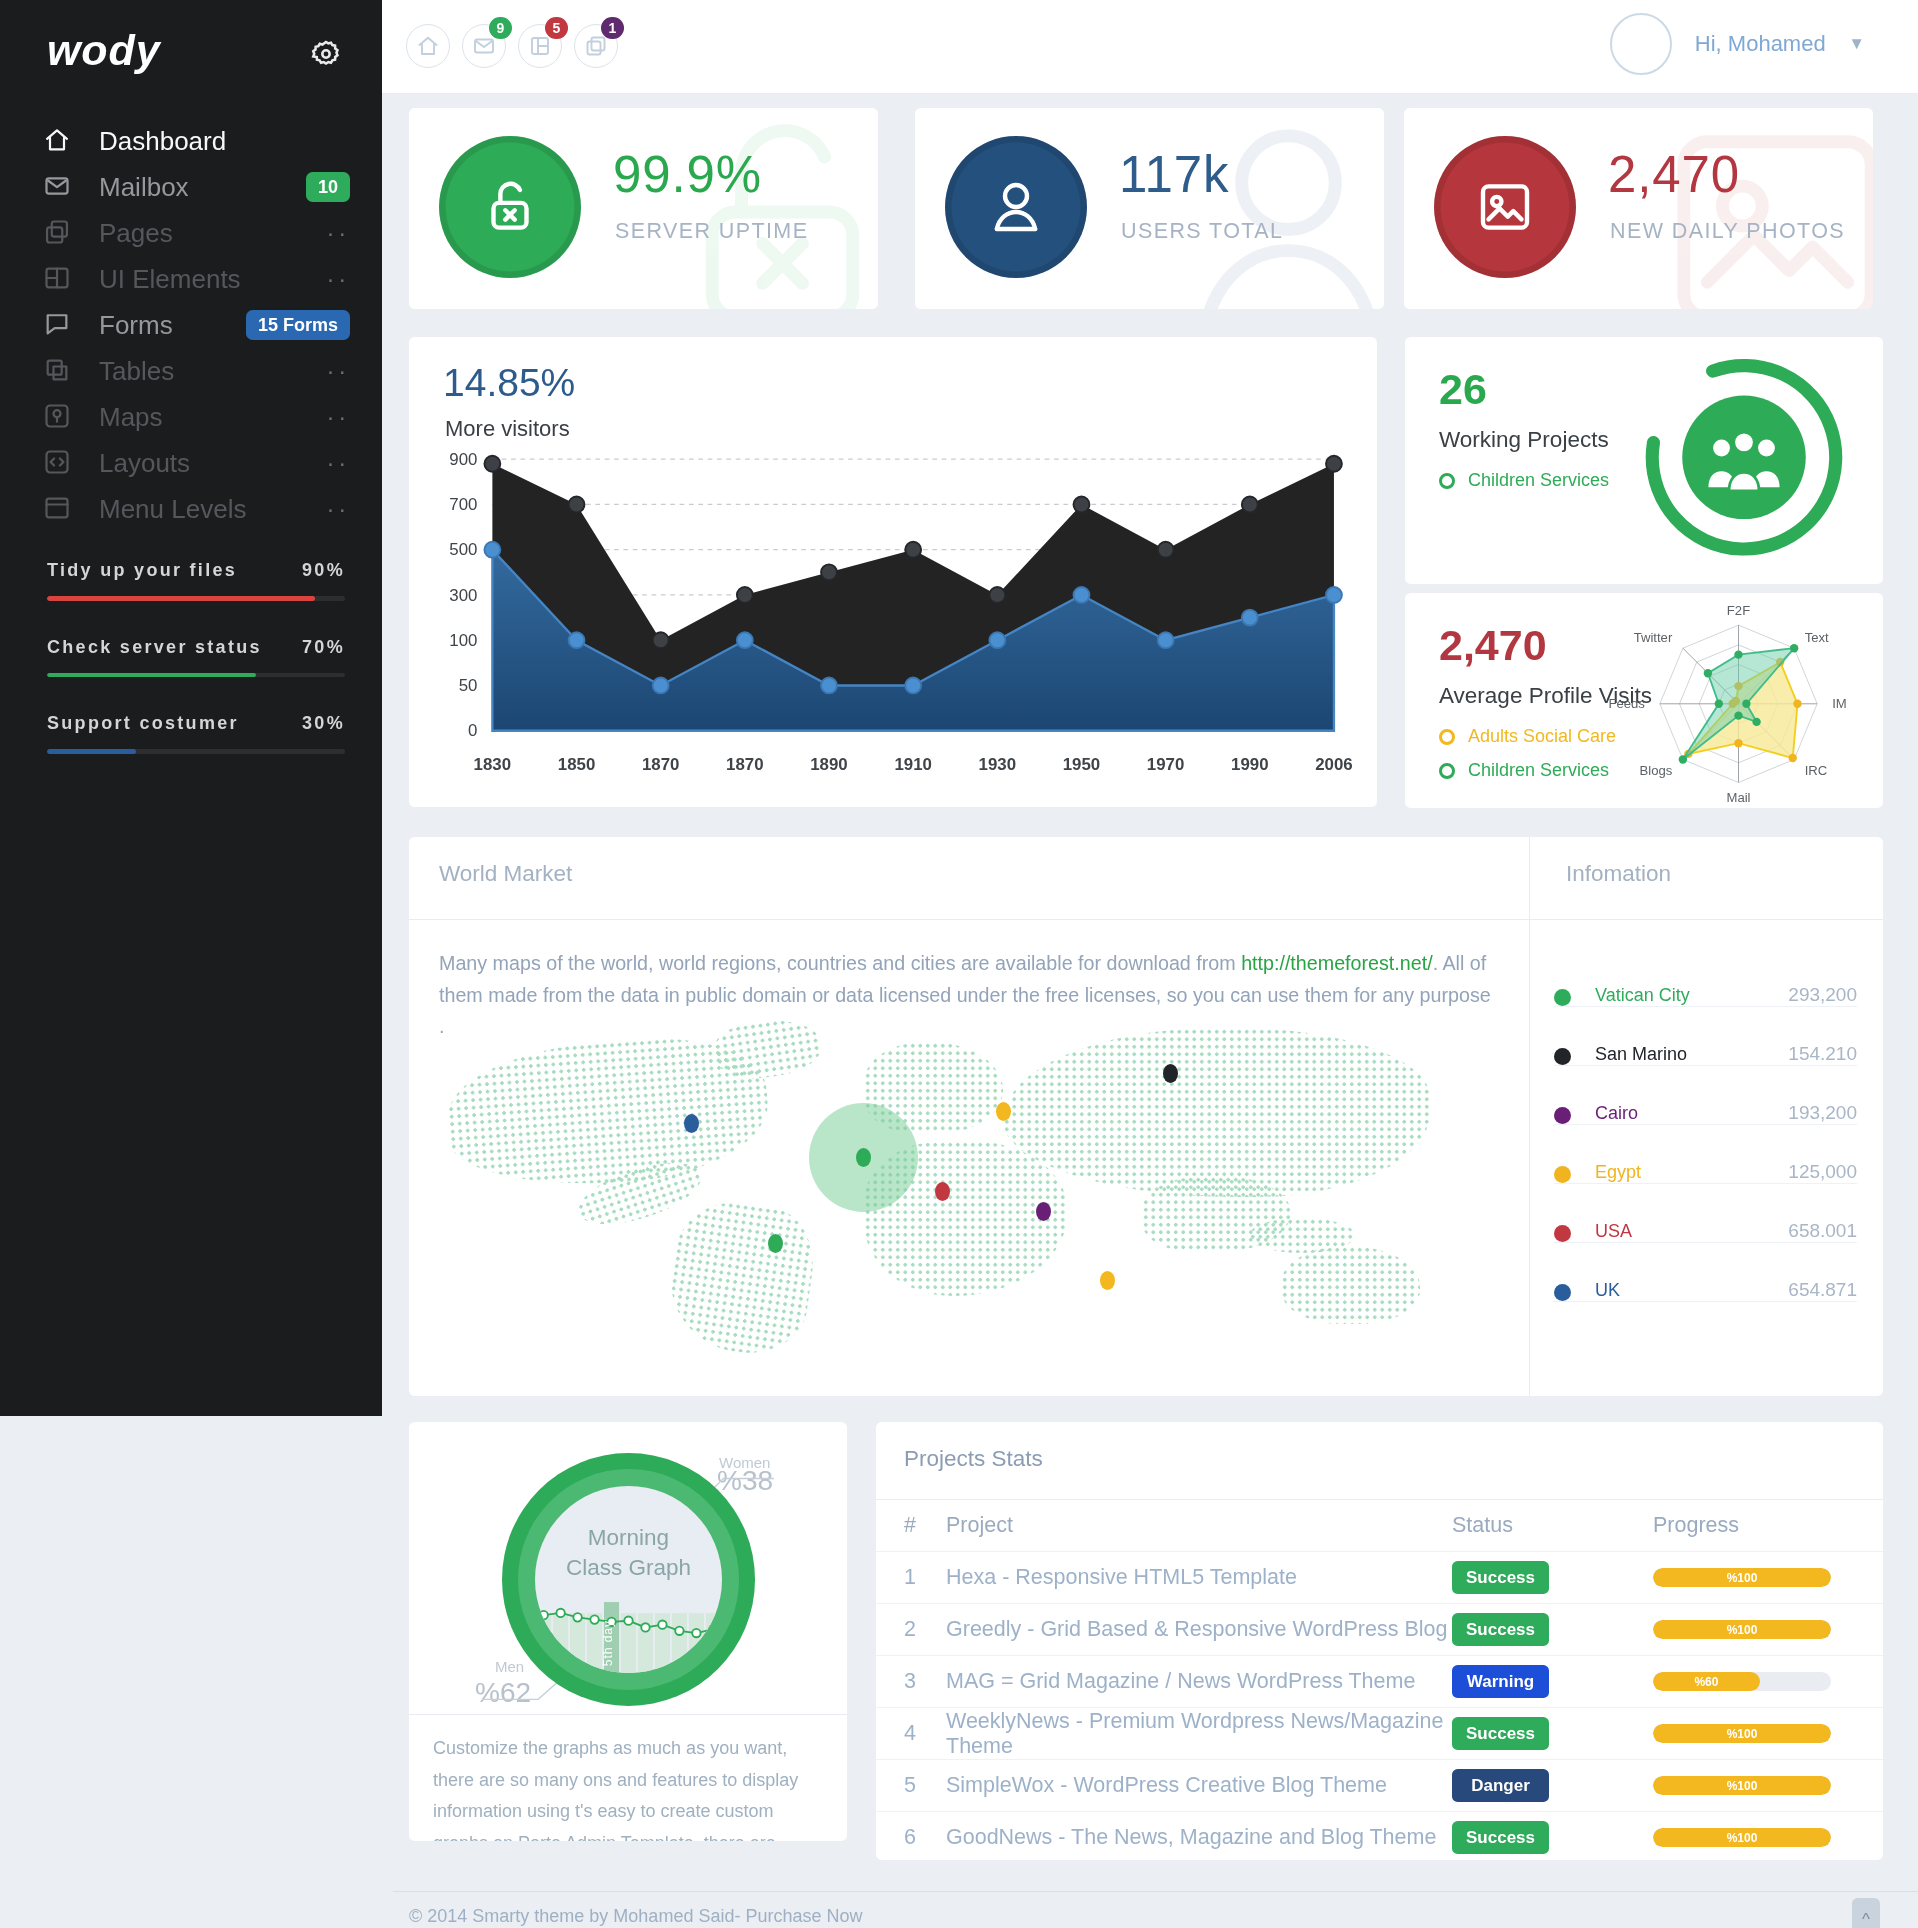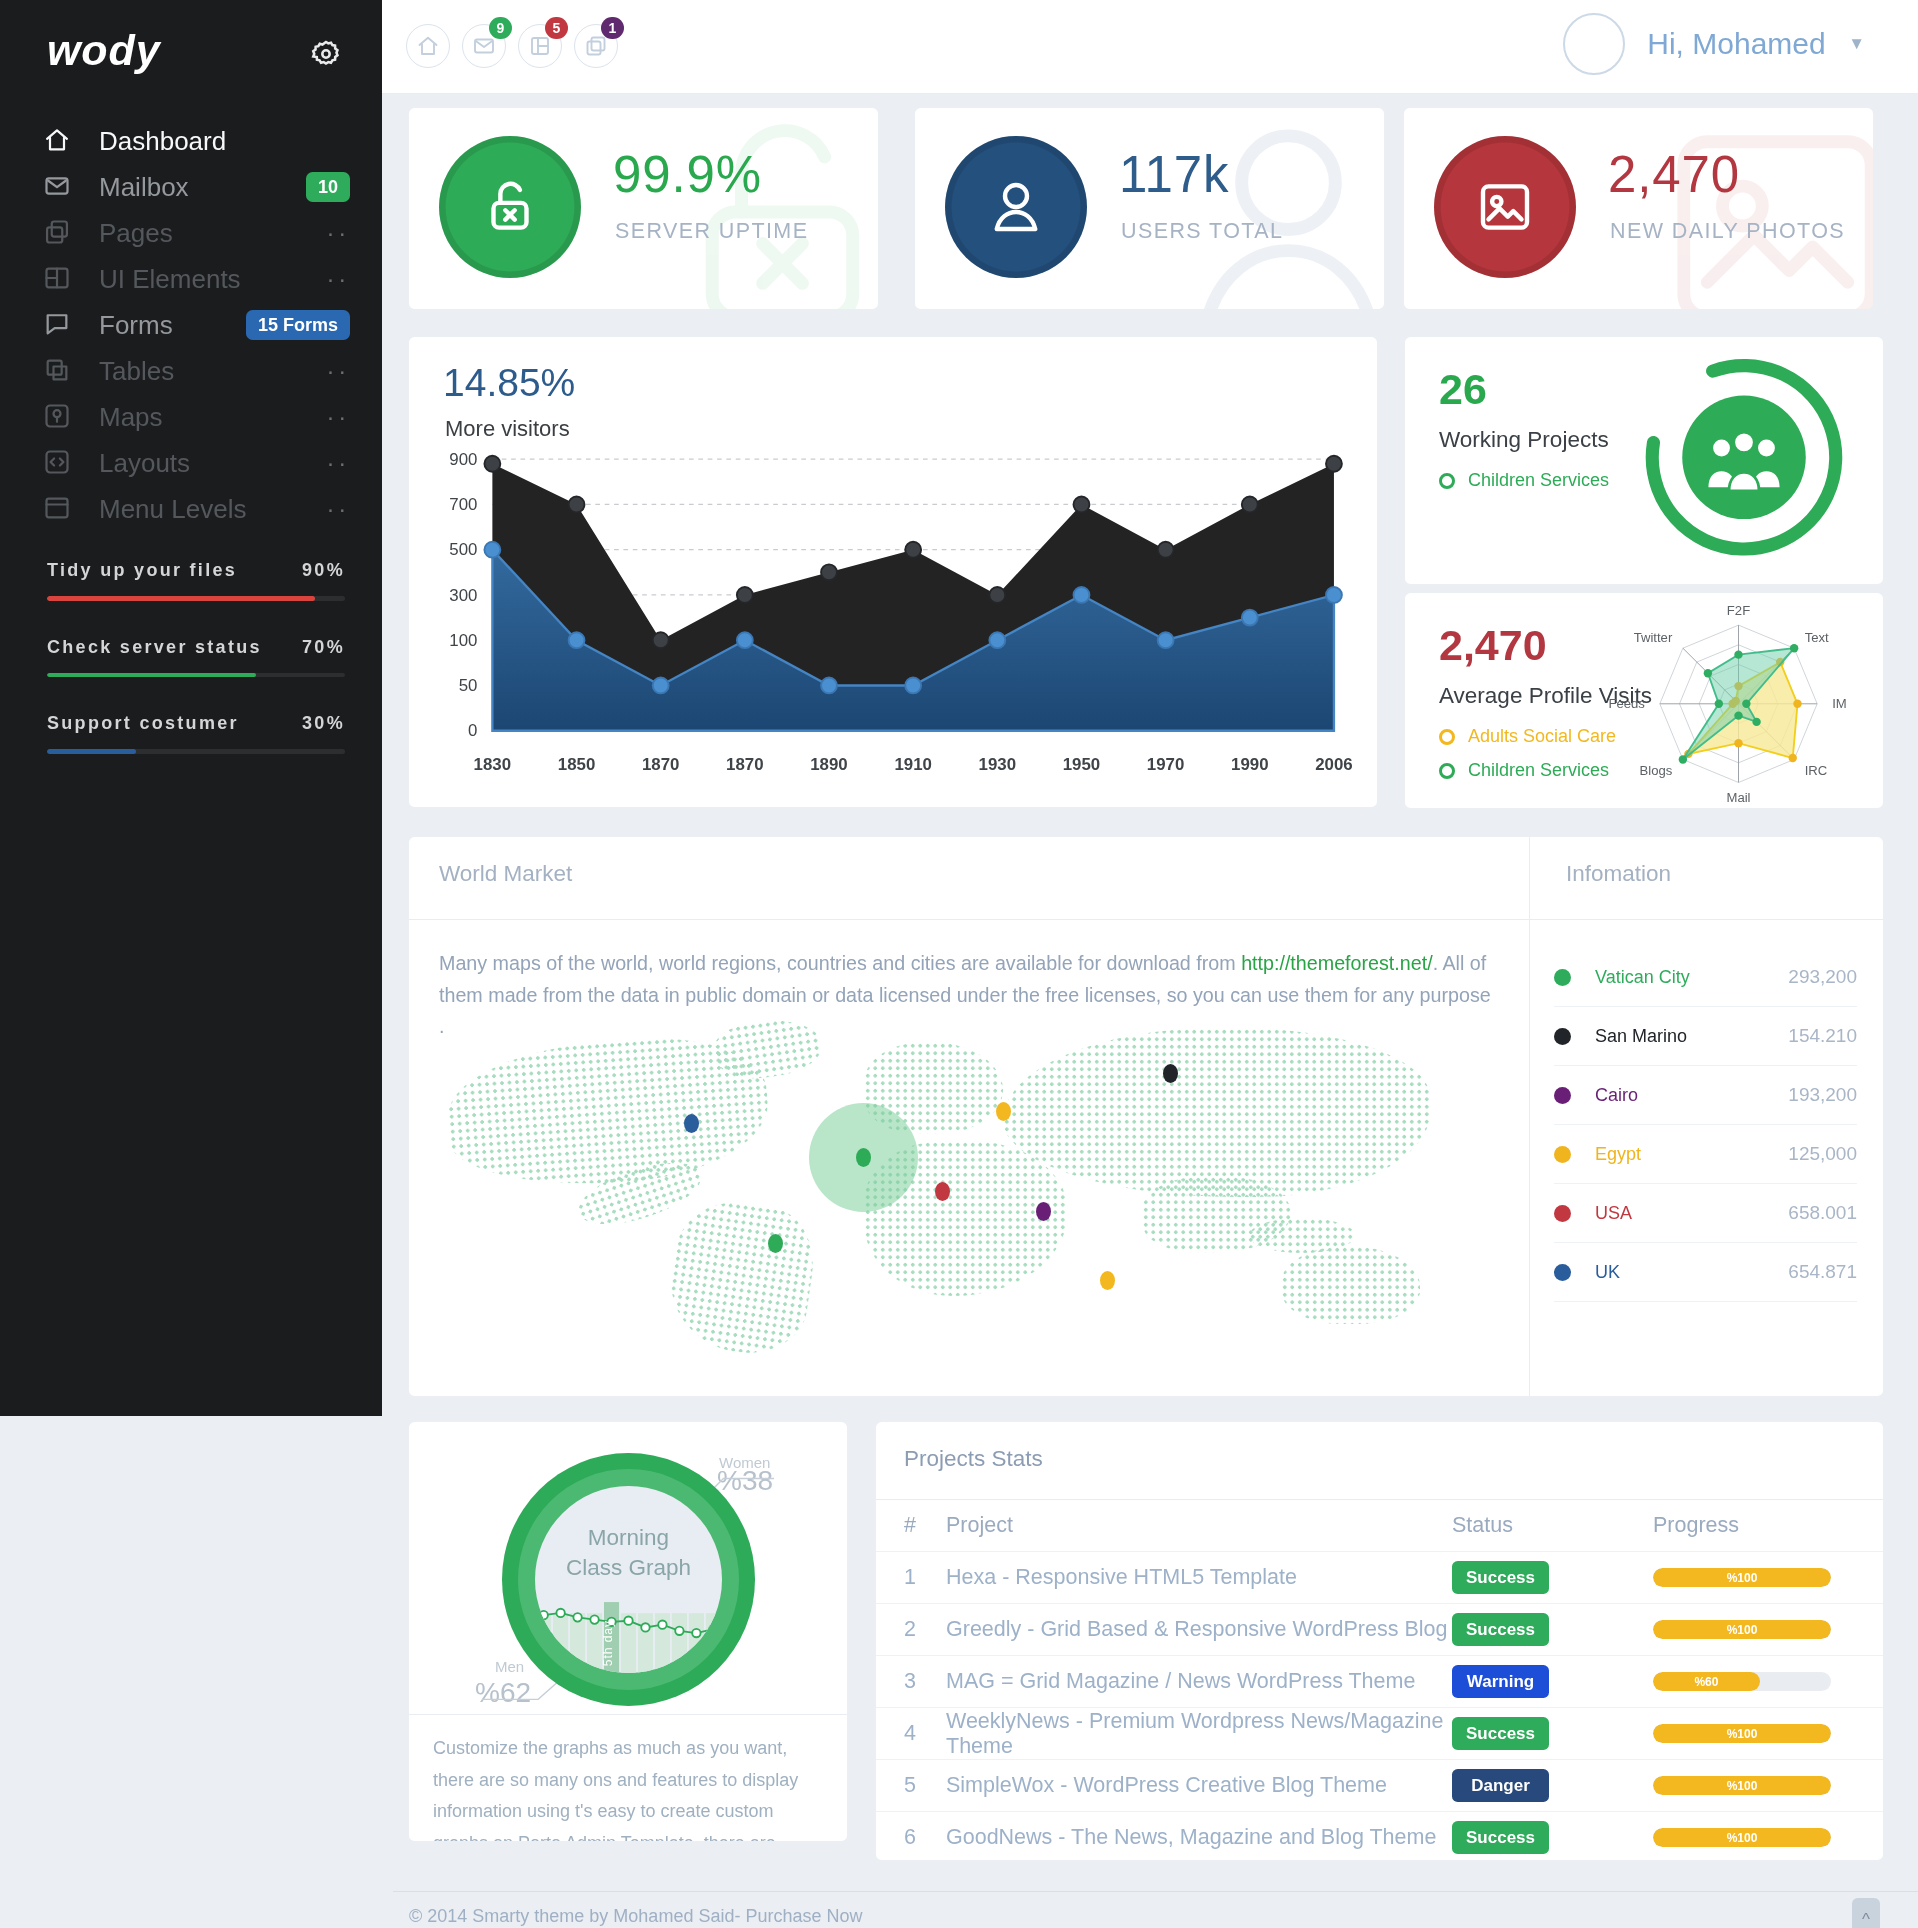--- a/index.html
+++ b/index.html
@@ -27,21 +27,21 @@
 .task-fill{height:4.7px;border-radius:2.8px}
 
 .main{position:absolute;left:382px;top:0;width:1537px;height:1928px}
 .topbar{position:absolute;left:0;top:0;width:100%;height:94px;background:#fff;border-bottom:0.9px solid #e9edf2}
 .qicons{position:absolute;left:24px;top:24px;display:flex;gap:12px}
 .qicon{width:44px;height:44px;border:1.9px solid #dbe3ec;border-radius:50%;position:relative;color:#c3cfdd;display:flex;align-items:center;justify-content:center;cursor:pointer}
 .qicon svg{width:24px;height:24px}
 .qbadge{position:absolute;top:-8.4px;right:-6.6px;min-width:22.5px;height:22.5px;border-radius:11.2px;color:#fff;font-size:14px;font-weight:bold;display:flex;align-items:center;justify-content:center;padding:0 5.6px}
 .user{position:absolute;right:54px;top:13px;display:flex;align-items:center;gap:22.5px;cursor:pointer}
 .avatar{width:62px;height:62px;border:2.8px solid #ccd9e6;border-radius:50%}
-.user-name{font-size:30px;color:#7fa8d4}
+.user-name{font-size:22px;color:#7fa8d4}
 .user-caret{font-size:17px;color:#9fb4ca}
 .card{position:absolute;background:#fff;border-radius:5.6px}
 
 .stat-card{top:108px;width:469px;height:201px;overflow:hidden}
 .stat-circle{position:absolute;left:30px;top:28px;width:142px;height:142px;border-radius:50%;box-shadow:inset 0 0 0 6.6px rgba(0,0,0,.10);display:flex;align-items:center;justify-content:center}
 .stat-circle svg{width:66px;height:66px;color:#fff}
 .stat-num{position:absolute;left:204px;top:37px;font-size:51px;letter-spacing:0.9px}
 .stat-cap{position:absolute;left:206px;top:111px;font-size:21.5px;letter-spacing:1.4px;color:#a6b3c4}
 .stat-wm{position:absolute;right:-45px;top:-19px;width:281px;height:281px}
 
@@ -66,21 +66,21 @@
 .wc-divider{position:absolute;left:0;right:0;top:82px;height:0.9px;background:#e9edf2}
 .wc-text{position:absolute;left:30px;top:111px;width:1059px;font-size:19.7px;line-height:1.6;color:#93a3b8}
 .wc-text a{color:#28a445;text-decoration:none}
 .vsep{position:absolute;left:1120px;top:0;bottom:0;width:0.9px;background:#e9edf2}
 .map{position:absolute;left:28px;top:184px;width:1068px;height:352px}
 .blob{position:absolute;background-image:radial-gradient(#a7dcbf 1.6px,transparent 1.6px);background-size:7.5px 7.5px}
 .marker{position:absolute;width:15px;height:19px;border-radius:50%}
 .map-bubble{position:absolute;width:109px;height:109px;border-radius:50%;background:rgba(120,205,152,.52)}
 .info-title{position:absolute;left:1157px;top:24px;font-size:22.5px;color:#a3b1c2}
 .info-list{position:absolute;left:1145px;right:26px;top:111px}
-.info-row{display:flex;align-items:center;height:59px;border-bottom:0.9px solid #eef1f5}
+.info-row{display:flex;align-items:flex-end;height:59px;border-bottom:0.9px solid #eef1f5}
 .info-dot{width:17px;height:17px;border-radius:50%;margin-right:24px}
 .info-name{font-size:18px}
 .info-val{margin-left:auto;font-size:19px;color:#a9b6c7}
 
 .morning-card{left:27px;top:1422px;width:438px;height:419px;overflow:hidden}
 .donut-outer{position:absolute;left:93px;top:31px;width:253px;height:253px;border-radius:50%;background:#2dab58}
 .donut-mid{position:absolute;left:109px;top:47px;width:221px;height:221px;border-radius:50%;background:#4cb973}
 .donut-inner{position:absolute;left:126px;top:64px;width:187px;height:187px;border-radius:50%;background:#e8edf3;overflow:hidden}
 .donut-title{position:absolute;left:0;right:0;top:37px;text-align:center;font-size:22.5px;color:#8aa5a8;line-height:1.35}
 .mini-chart{position:absolute;left:0;bottom:0;width:187px;height:84px}

